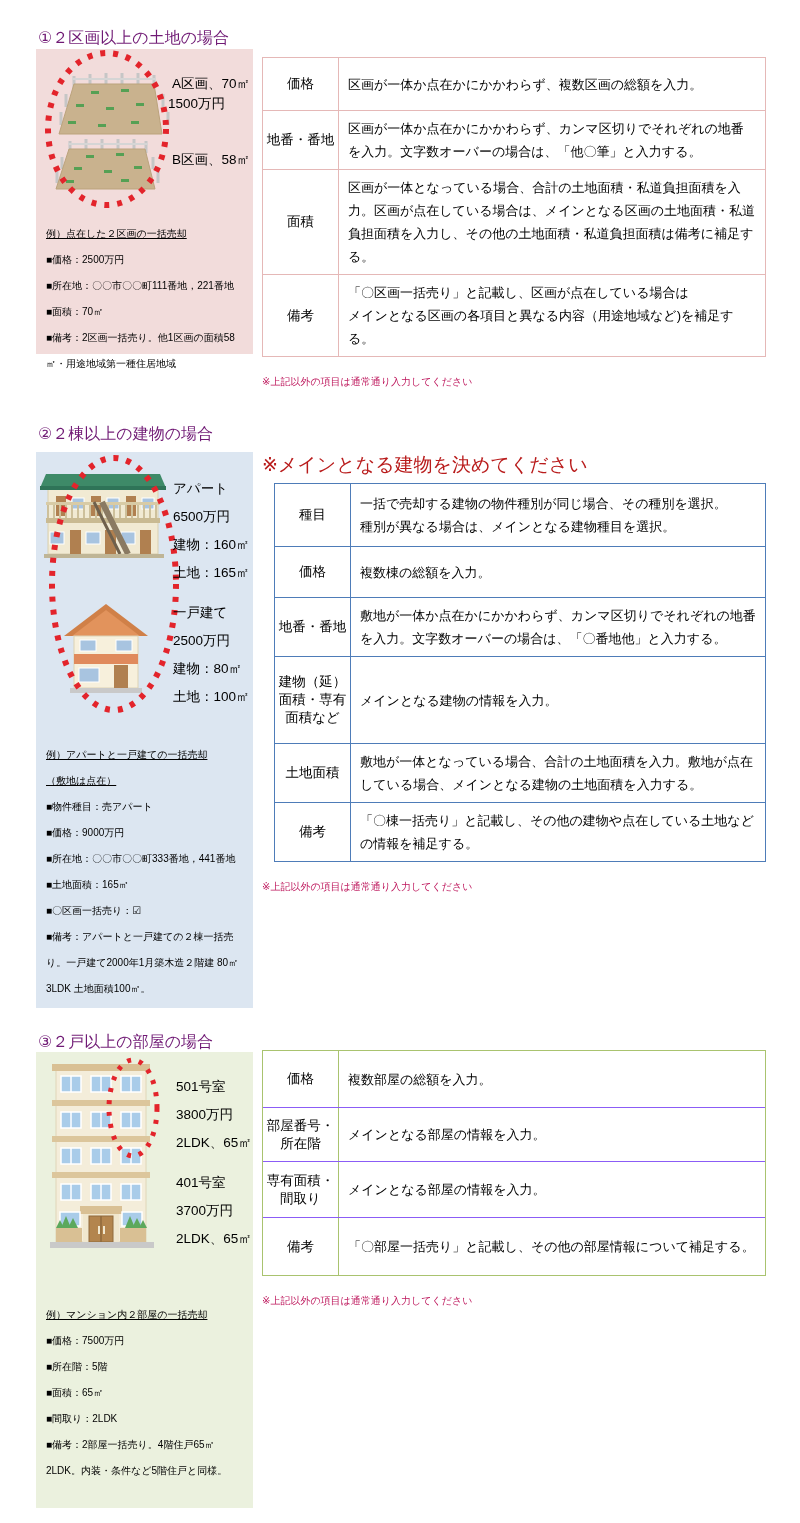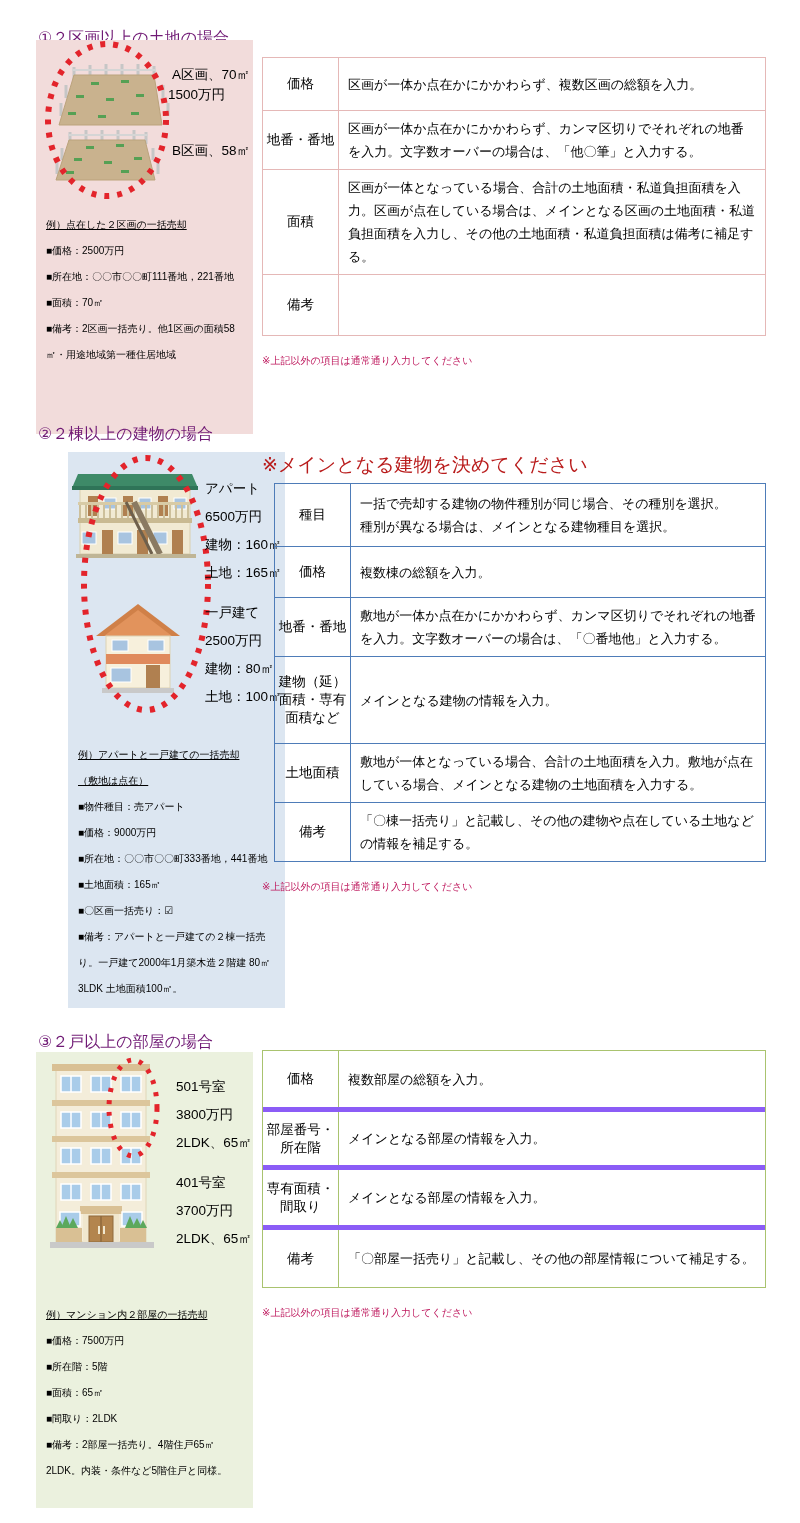--- a/index.html
+++ b/index.html
@@ -1,54 +1,54 @@
 <!DOCTYPE html>
 <html><head>
 <meta charset="utf-8">
 <style>
   html,body{margin:0;padding:0;background:#fff;}
   #page{position:relative;width:800px;height:1523px;background:#fff;overflow:hidden;
         font-family:"Liberation Sans","DejaVu Sans",sans-serif;color:#000;}
   .sec-title{position:absolute;left:38px;font-size:16px;font-weight:normal;color:#701a75;white-space:nowrap;}
   .panel{position:absolute;left:36px;width:217px;}
   .panel.s1{background:#F2DCDB;}
-  .panel.s2{background:#DCE6F1;margin-left:32px;}
+  .panel.s2{background:#DCE6F1;}
   .panel.s3{background:#EBF1DE;}
   .illus{position:absolute;left:0;top:0;}
   .plabel{position:absolute;font-size:13.5px;white-space:nowrap;color:#000;}
   .example{position:absolute;left:10px;right:8px;font-size:10px;line-height:26px;color:#000;}
   .ex-head{text-decoration:underline;}
   .ex-item{white-space:normal;}
   .rightcol{position:absolute;left:262px;width:504px;}
   .tbl-note-above{font-size:19px;margin:0 0 5px 0;color:#b91c1c;}
   .tbl{border:1px solid;}
   .tbl.s1{border-color:#E5B8B7;}
   .tbl.s2{border-color:#4E7CB8;margin-left:12px;}
   .tbl.s3{border-color:#A9C36F;}
   .row{display:flex;}
   .tbl.s1 .row + .row{border-top:1px solid #E5B8B7;}
   .tbl.s2 .row + .row{border-top:1px solid #4E7CB8;}
-  .tbl.s3 .row + .row{border-top:5px solid #8b5cf6;}
+  .tbl.s3 .row + .row{border-top:1px solid #8b5cf6;}
   .lbl{width:76px;flex:0 0 76px;display:flex;align-items:center;justify-content:center;
        text-align:center;font-size:13.5px;padding:4px 2px;box-sizing:border-box;}
   .tbl.s1 .lbl{border-right:1px solid #E5B8B7;}
   .tbl.s2 .lbl{border-right:1px solid #4E7CB8;}
   .tbl.s3 .lbl{border-right:1px solid #A9C36F;}
   .txt{flex:1;display:flex;align-items:center;font-size:13px;line-height:23px;
        padding:6px 9px;box-sizing:border-box;white-space:pre-line;}
   .note{font-size:10px;margin-top:18px;color:#be185d;}
 </style>
 </head>
 <body>
 
 <div id="page">
 
   <div class="sec-title" style="top:28px">①２区画以上の土地の場合</div>
 
-  <div class="panel s1" style="top:40px;height:394px">
+  <div class="panel s1" style="top:49px;height:305px">
     <svg class="illus" width="217" height="225" viewBox="0 0 217 225">
 
       <g stroke="#C6C6C6" stroke-width="3">
         <line x1="38" y1="27" x2="38" y2="40"></line>
           <line x1="54" y1="25" x2="54" y2="38"></line>
           <line x1="70" y1="24" x2="70" y2="37"></line>
           <line x1="86" y1="24" x2="86" y2="37"></line>
           <line x1="102" y1="24" x2="102" y2="37"></line>
           <line x1="118" y1="26" x2="118" y2="39"></line>
         <line x1="30" y1="45" x2="30" y2="58"></line>
@@ -117,20 +117,22 @@
       <div class="row" style="min-height:58px">
         <div class="lbl">地番・番地</div>
         <div class="txt">区画が一体か点在かにかかわらず、カンマ区切りでそれぞれの地番を入力。文字数オーバーの場合は、「他〇筆」と入力する。</div>
       </div>
       <div class="row" style="min-height:80px">
         <div class="lbl">面積</div>
         <div class="txt">区画が一体となっている場合、合計の土地面積・私道負担面積を入力。区画が点在している場合は、メインとなる区画の土地面積・私道負担面積を入力し、その他の土地面積・私道負担面積は備考に補足する。</div>
       </div>
       <div class="row" style="min-height:60px">
         <div class="lbl">備考</div>
+        <div class="txt">「〇区画一括売り」と記載し、区画が点在している場合は
+メインとなる区画の各項目と異なる内容（用途地域など)を補足する。</div>
       </div>
     </div>
     <div class="note">※上記以外の項目は通常通り入力してください</div>
   </div>
 
   <div class="sec-title" style="top:424px">②２棟以上の建物の場合</div>
 
   <div class="panel s2" style="top:452px;height:556px">
     <svg class="illus" width="217" height="268" viewBox="0 0 217 268">
 

